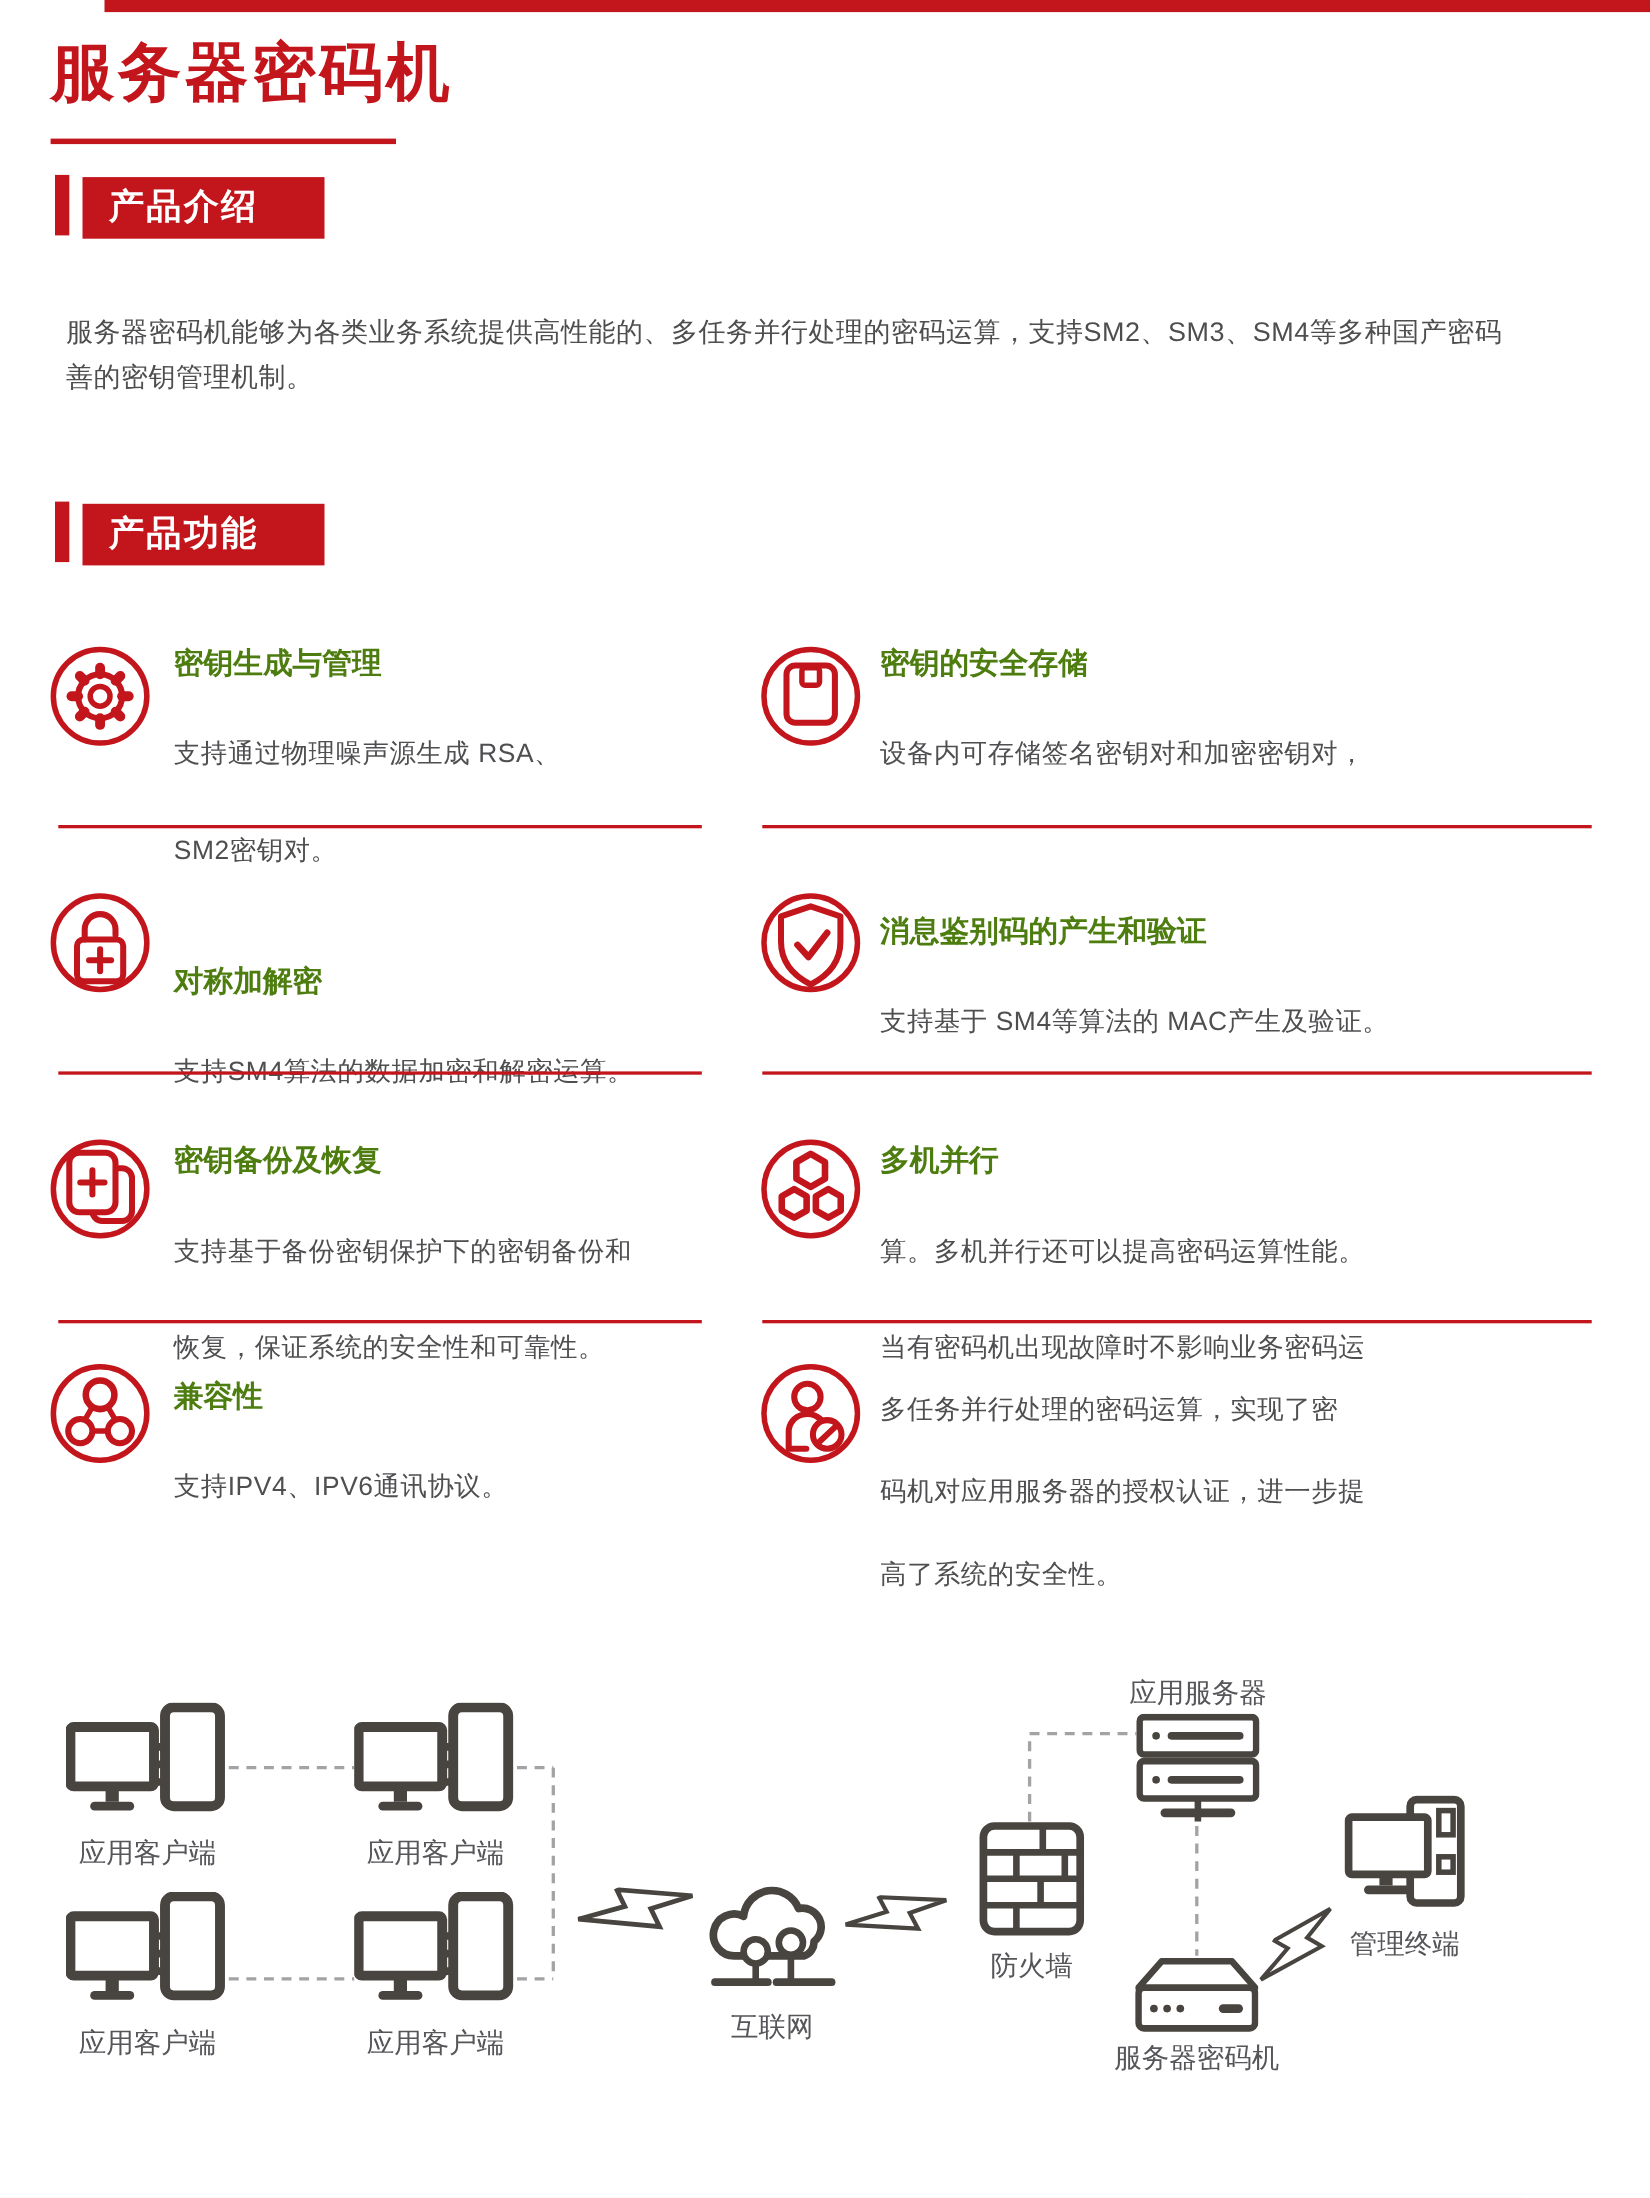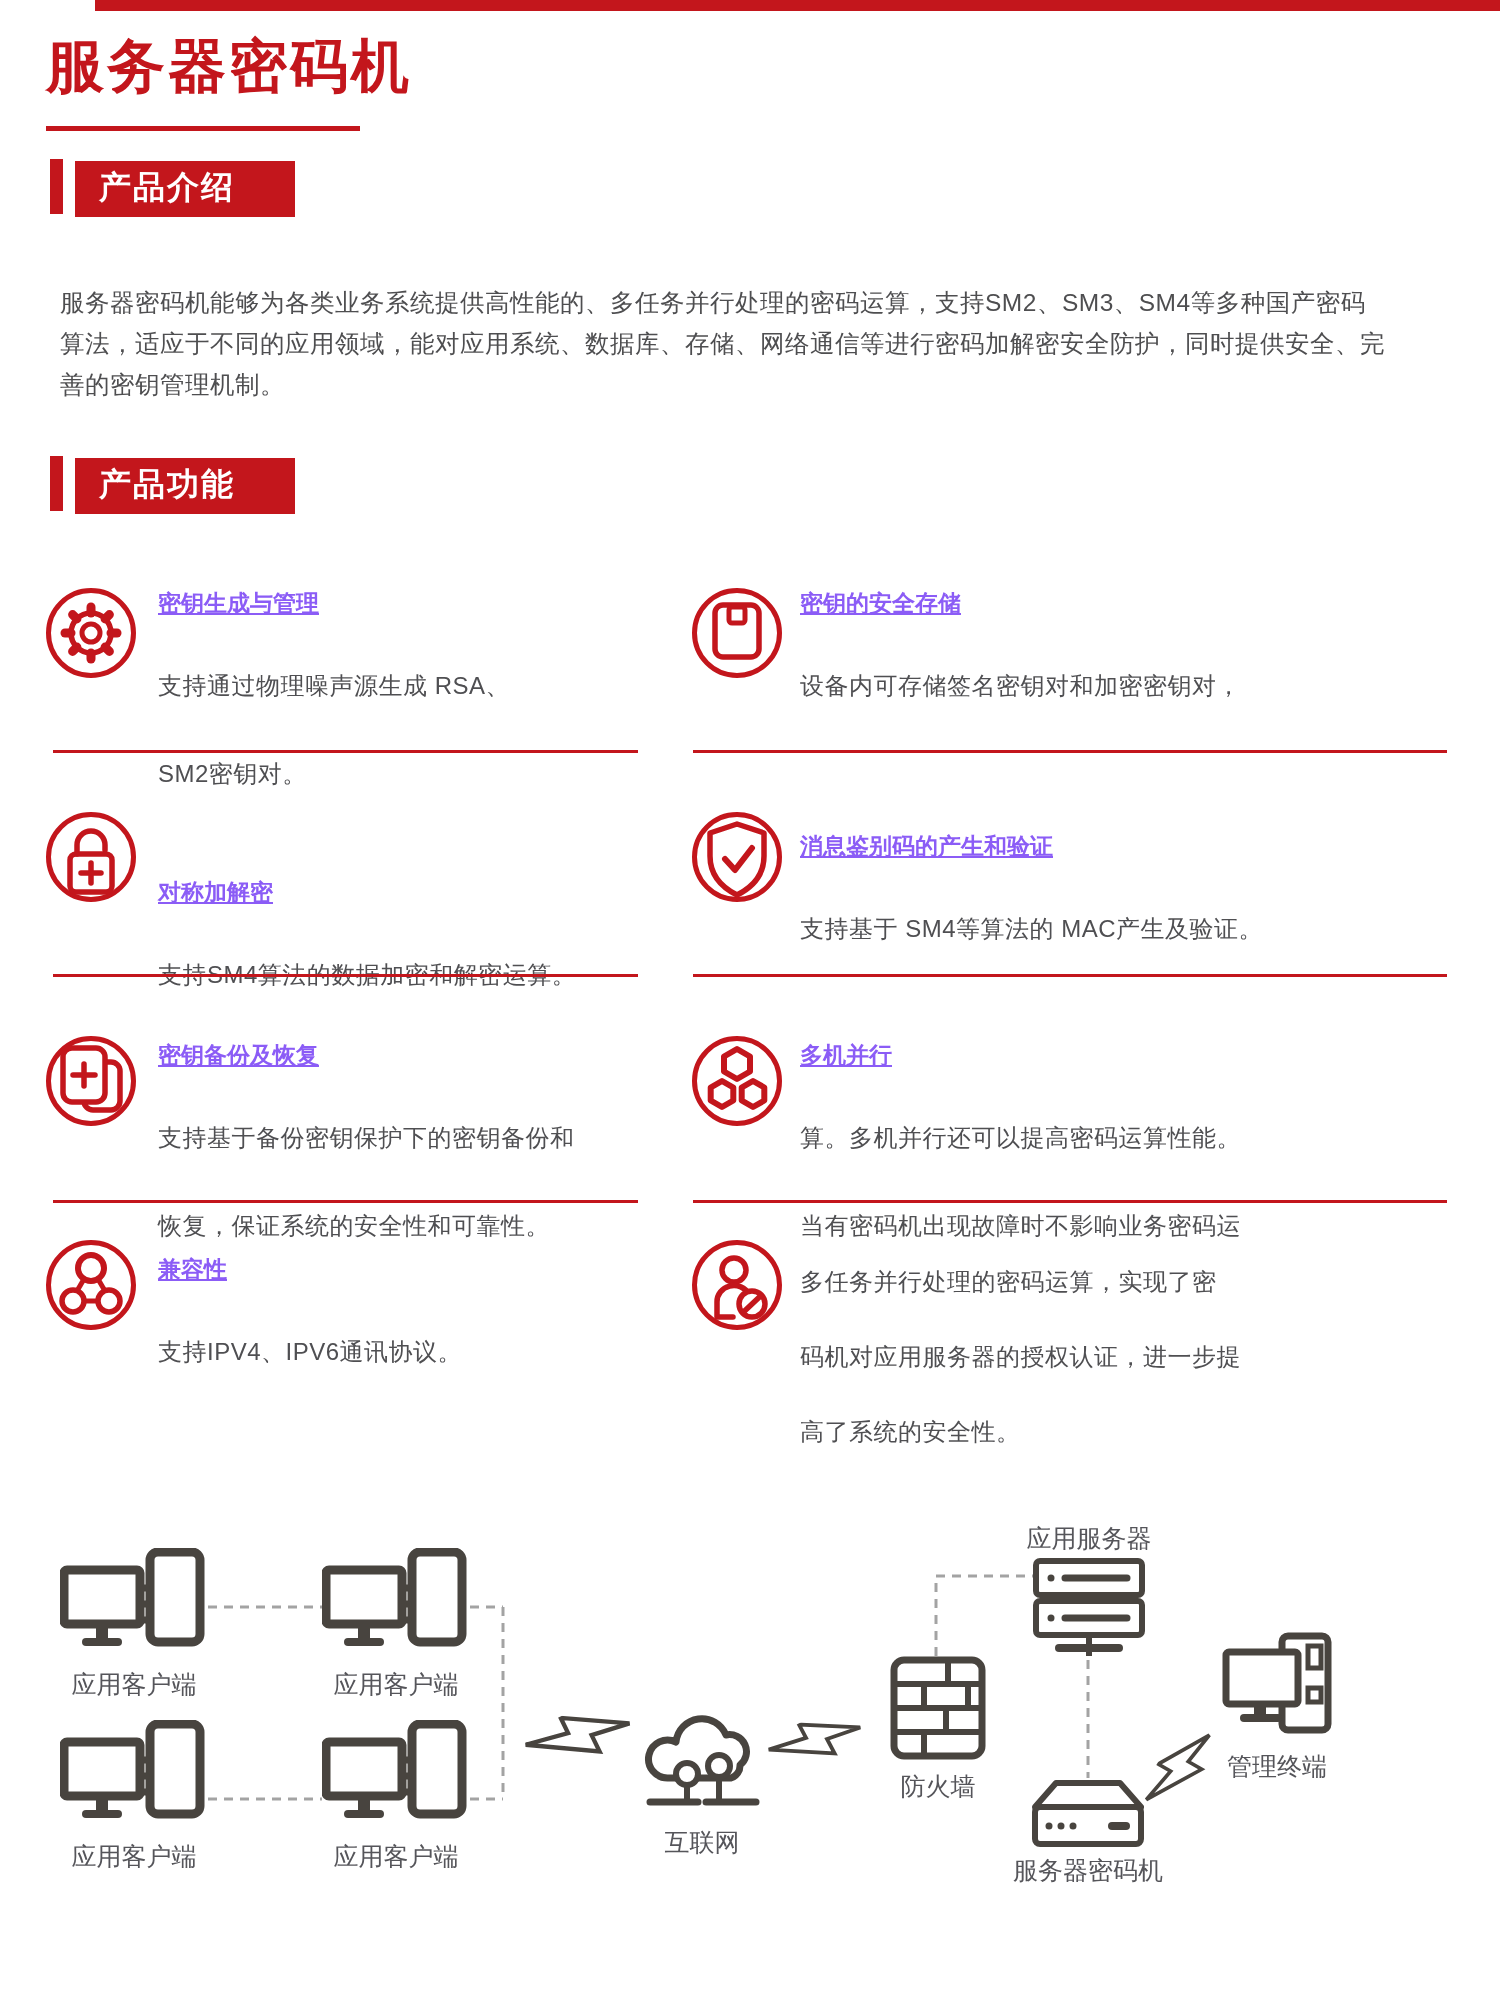--- a/index.html
+++ b/index.html
@@ -16,21 +16,21 @@
   
   .badge-bar{width:13px;height:55px;background:#c3161c;}
   .badge-box{width:220px;height:56px;background:#c3161c;color:#ffffff;font-size:32px;font-weight:bold;line-height:52px;padding-left:24px;box-sizing:border-box;letter-spacing:2px;white-space:nowrap;}
   
   #intro-paragraph{left:60px;top:282px;color:#4e4e50;font-size:24.5px;line-height:41px;letter-spacing:0.5px;}
   #intro-paragraph div{white-space:nowrap;}
   
   .feature-icon{width:90px;height:90px;border:5px solid #c3161c;border-radius:50%;box-sizing:border-box;background:#fff;}
   .feature-icon svg{position:absolute;left:-5px;top:-5px;}
   .f-text{width:480px;}
-  .f-title{font-size:23px;font-weight:bold;color:#8b5cf6;line-height:34px;margin:0 0 10px 0;white-space:nowrap;text-decoration:underline;}
+  .f-title{font-size:27px;font-weight:bold;color:#4d7c0f;line-height:34px;margin:0 0 10px 0;white-space:nowrap;}
   .f-title.tightgap{margin-bottom:2px;}
   .f-line{font-size:24px;color:#4f4f52;line-height:44px;white-space:nowrap;letter-spacing:0.5px;margin-top:44px;}
   .f-line.tight{line-height:31px;}
   .divider{height:3px;background:#c3161c;}
   .div-l{left:53px;width:585px;}
   .div-r{left:693px;width:754px;}
   
   .d-label{font-size:25px;color:#55555a;text-align:center;white-space:nowrap;}
   .bolt{transform-origin:50% 50%;}
 </style>
@@ -42,21 +42,20 @@
   <div class="abs" id="top-bar"></div>
 
   <div class="abs" id="page-title">服务器密码机</div>
   <div class="abs" id="title-underline"></div>
 
   <div class="abs badge-bar" style="left:50px;top:159px;"></div>
   <div class="abs badge-box" style="left:75px;top:161px;">产品介绍</div>
 
   <div class="abs" id="intro-paragraph">
     <div>服务器密码机能够为各类业务系统提供高性能的、多任务并行处理的密码运算，支持SM2、SM3、SM4等多种国产密码</div>
-    <div>算法，适应于不同的应用领域，能对应用系统、数据库、存储、网络通信等进行密码加解密安全防护，同时提供安全、完</div>
     <div>善的密钥管理机制。</div>
   </div>
 
   <div class="abs badge-bar" style="left:50px;top:456px;"></div>
   <div class="abs badge-box" style="left:75px;top:458px;">产品功能</div>
 
   <div class="abs feature-icon" style="left:46px;top:588px;">
     <svg width="90" height="90" viewBox="0 0 90 90">
       <g stroke="#c3161c" fill="none">
         <circle cx="45" cy="45" r="20" stroke-width="5.5"></circle>

